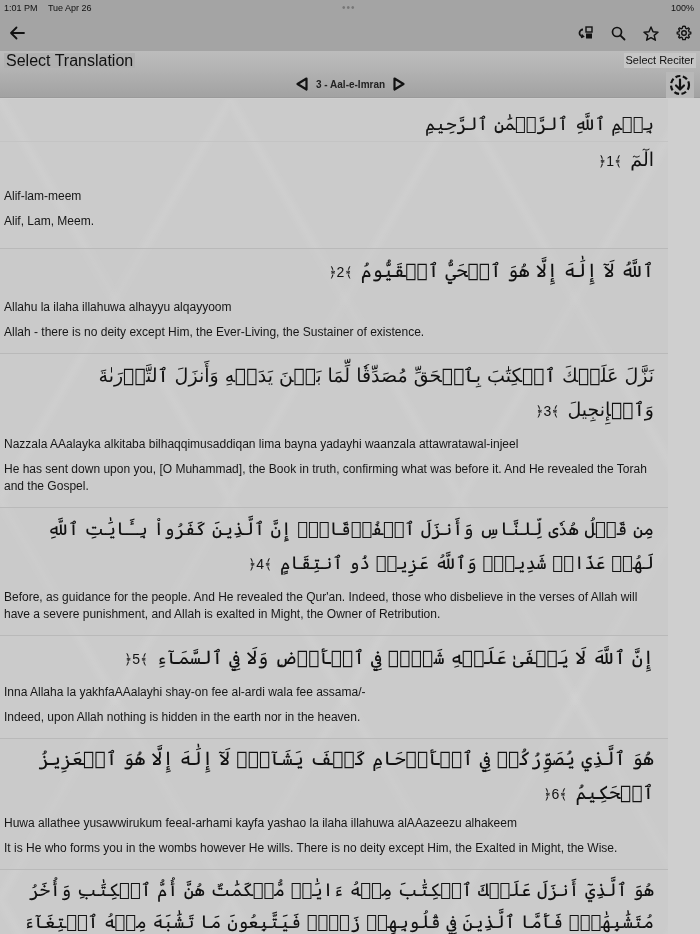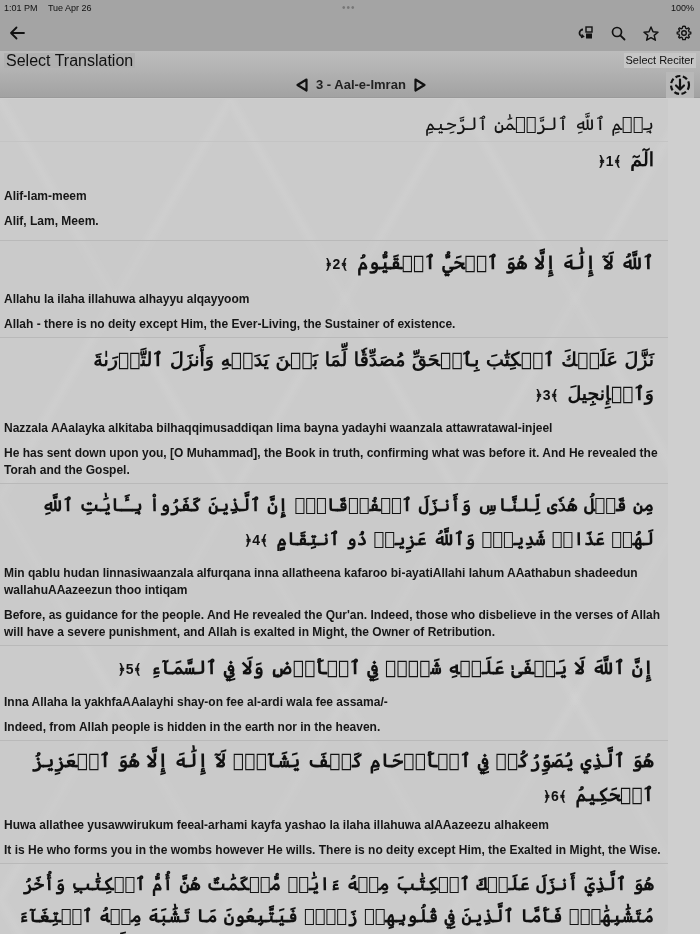--- a/index.html
+++ b/index.html
@@ -41,41 +41,40 @@
       position: absolute; left: 4px; top: 2px; height: 15px;
       background: #b0b0b0; font-size: 16px; padding: 0 2px; line-height: 15px; color: #111; cursor: pointer;
     }
     .select-reciter {
       position: absolute; right: 4px; top: 2px; height: 15px;
       background: #c6c6c6; font-size: 11px; padding: 0 2px; line-height: 15px; color: #111; cursor: pointer;
     }
     .surah-nav {
       position: absolute; left: 296px; top: 26px; display: flex; align-items: center; gap: 8px;
     }
-    .surah-title { font-size: 13px; font-weight: bold; color: #222; }
+    .surah-title { font-size: 10px; font-weight: bold; color: #222; }
     .arrow-btn { width: 12px; height: 14px; cursor: pointer; display: flex; align-items: center; justify-content: center; }
     .download-btn {
       position: absolute; right: 6px; top: 21px; width: 28px; height: 26px;
       background: #b8b8b8; display: flex; align-items: center; justify-content: center; cursor: pointer;
     }
 
     .content {
       position: absolute; left: 0; top: 99px; width: 668px; height: 835px;
       overflow: hidden;
       background:
         linear-gradient(60deg, transparent 48%, rgba(255,255,255,0.07) 50%, transparent 52%),
         linear-gradient(-60deg, transparent 48%, rgba(255,255,255,0.07) 50%, transparent 52%),
         #cbcbcb;
       background-size: 230px 400px, 230px 400px, auto;
     }
     .verse {
       border-bottom: 1px solid #b9b9b9;
-      padding: 0 0 4px 0;
+      padding: 0 0 12px 0;
       cursor: pointer;
-      font-weight: bold;
     }
     .arabic {
       direction: rtl; text-align: right;
       font-family: "DejaVu Serif", serif;
       font-size: 19px; line-height: 34px;
       padding: 0 14px 0 8px;
       color: #111;
     }
     .bismillah {
       direction: rtl; text-align: right;
@@ -203,31 +202,30 @@
     </div>
     <div class="translit" style="margin-top:8px;">Nazzala AAalayka alkitaba bilhaqqimusaddiqan lima bayna yadayhi waanzala attawratawal-injeel</div>
     <div class="trans">He has sent down upon you, [O Muhammad], the Book in truth, confirming what was before it. And He revealed the Torah and the Gospel.</div>
   </div>
 
   <div class="verse alt">
     <div class="arabic" style="padding-top:4px; font-size:18px;">
       <span>مِن قَبۡلُ هُدٗى لِّلنَّاسِ وَأَنزَلَ ٱلۡفُرۡقَانَۗ إِنَّ ٱلَّذِينَ كَفَرُواْ بِـَٔايَٰتِ ٱللَّهِ لَهُمۡ عَذَابٞ شَدِيدٞۗ وَٱللَّهُ عَزِيزٞ ذُو ٱنتِقَامٍ</span>
       <span class="ayah-num">﴿<span>4</span>﴾</span>
     </div>
-    <div class="translit" style="margin-top:8px;">Min  qablu hudan linnasiwaanzala alfurqana inna allatheena kafaroo  bi-ayatiAllahi lahum AAathabun shadeedun wallahuAAazeezun thoo intiqam</div>
     <div class="trans">Before, as guidance for the people. And He revealed the Qur'an. Indeed, those who disbelieve in the verses of Allah will have a severe punishment, and Allah is exalted in Might, the Owner of Retribution.</div>
   </div>
 
   <div class="verse">
     <div class="arabic" style="padding-top:4px;">
       <span>إِنَّ ٱللَّهَ لَا يَخۡفَىٰ عَلَيۡهِ شَيۡءٞ فِي ٱلۡأَرۡضِ وَلَا فِي ٱلسَّمَآءِ</span>
       <span class="ayah-num">﴿<span>5</span>﴾</span>
     </div>
     <div class="translit" style="margin-top:8px;">Inna Allaha la yakhfaAAalayhi shay-on fee al-ardi wala fee assama/-</div>
-    <div class="trans">Indeed, from Allah people is hidden in the earth nor in the heaven.</div>
+    <div class="trans">Indeed, upon Allah nothing is hidden in the earth nor in the heaven.</div>
   </div>
 
   <div class="verse alt">
     <div class="arabic" style="padding-top:2px;text-align:right;">
       <span>هُوَ ٱلَّذِي يُصَوِّرُكُمۡ فِي ٱلۡأَرۡحَامِ كَيۡفَ يَشَآءُۚ لَآ إِلَٰهَ إِلَّا هُوَ ٱلۡعَزِيزُ ٱلۡحَكِيمُ</span>
       <span class="ayah-num">﴿<span>6</span>﴾</span>
     </div>
     <div class="translit" style="margin-top:4px;">Huwa allathee yusawwirukum feeal-arhami kayfa yashao la ilaha illahuwa alAAazeezu alhakeem</div>
     <div class="trans">It is He who forms you in the wombs however He wills. There is no deity except Him, the Exalted in Might, the Wise.</div>
   </div>

